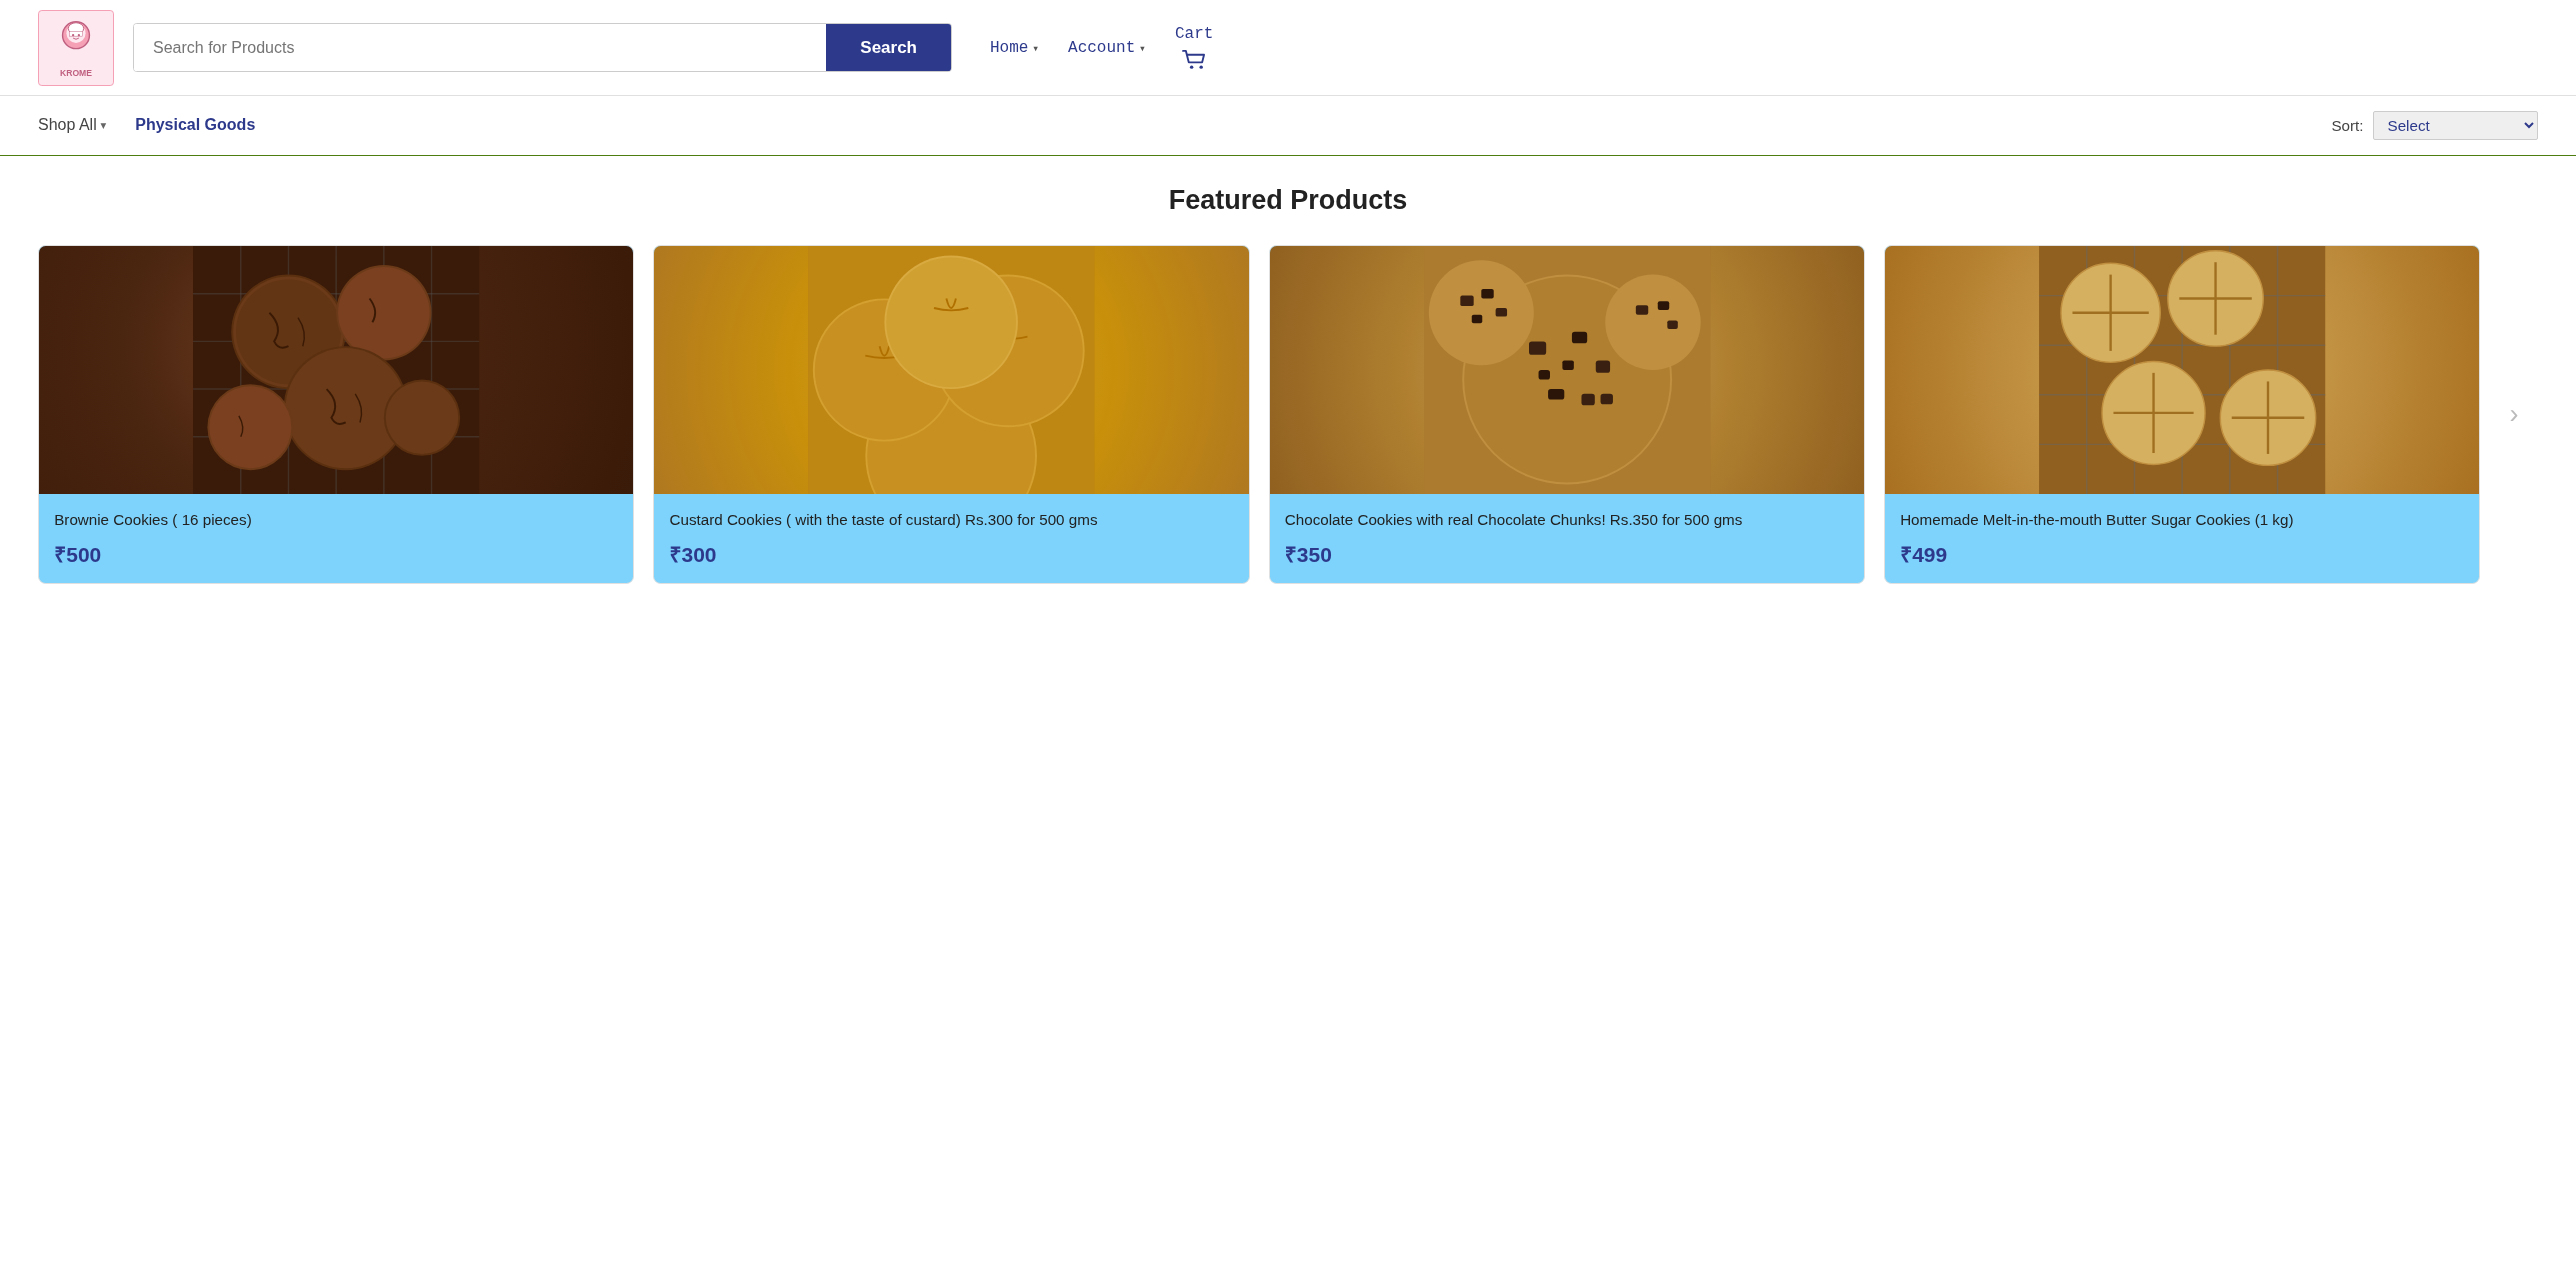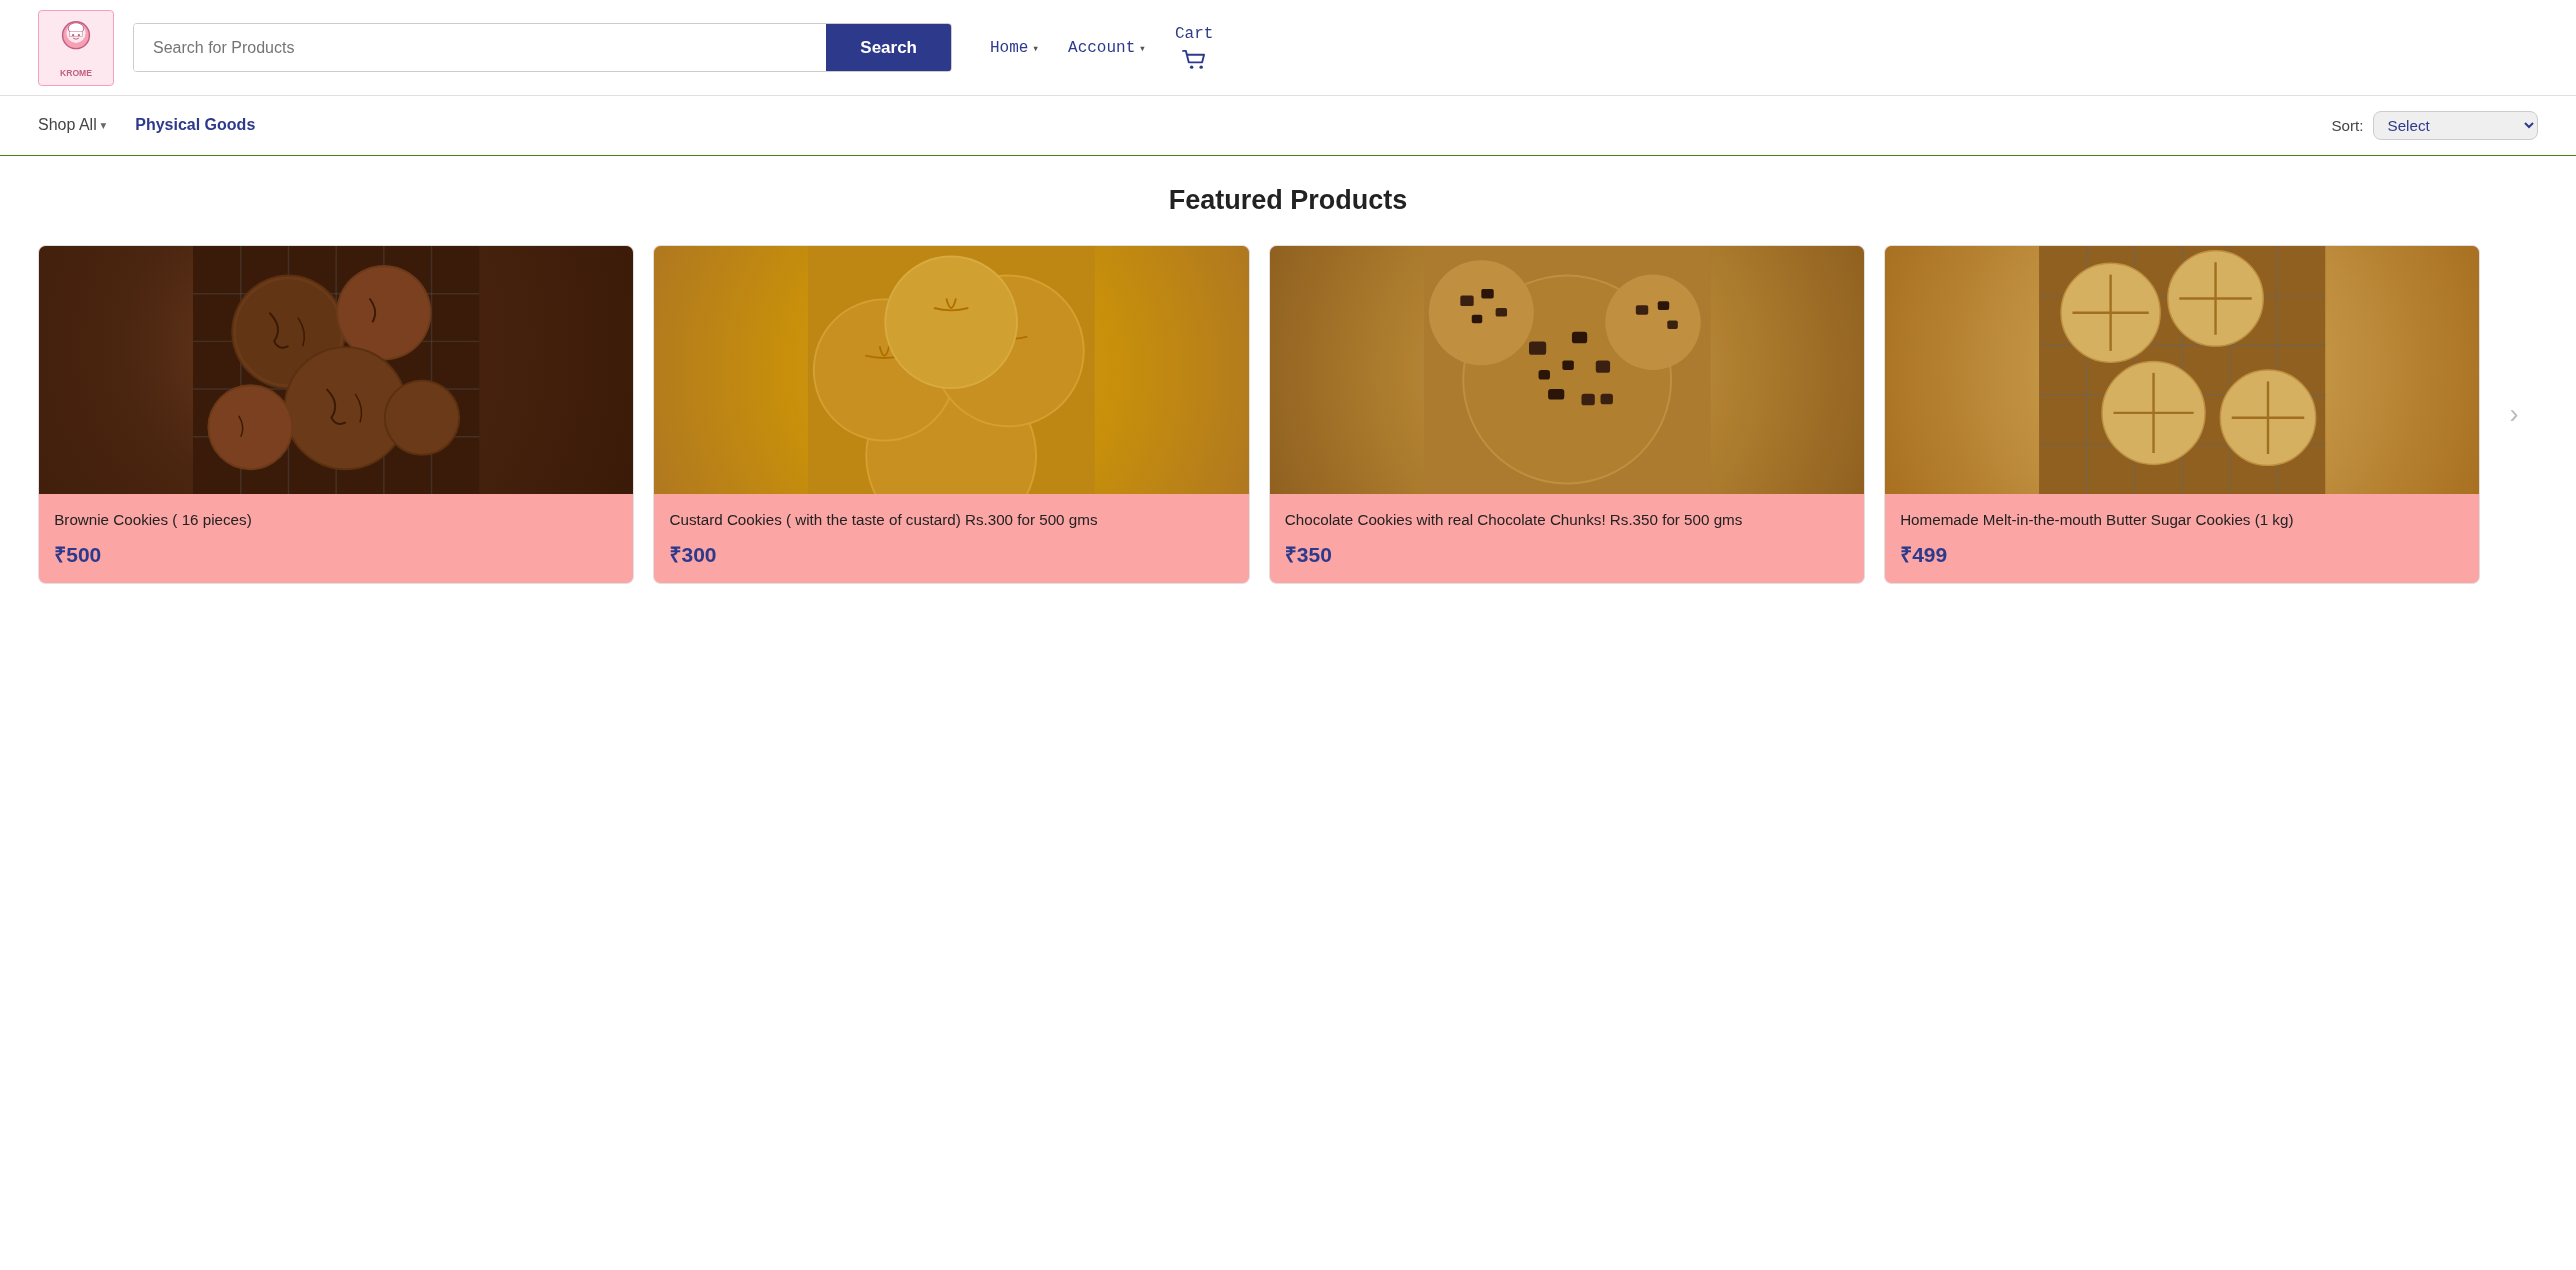--- a/index.html
+++ b/index.html
@@ -109,21 +109,21 @@
       display: flex;
       align-items: center;
       gap: 9.5px;
       font-size: 15.2px;
       color: #444;
     }
     .sort-select {
       font-size: 15.2px;
       color: #2d3a8c;
       border: 1px solid #ccc;
-      border-radius: 8px;
+      border-radius: 2px;
       padding: 3.8px 9.5px;
       cursor: pointer;
     }
 
     
     .main {
       padding: 29px 38px 48px;
     }
     .section-title {
       text-align: center;
@@ -144,21 +144,21 @@
       display: flex;
       gap: 19px;
       flex: 1;
       overflow: hidden;
     }
     .product-card {
       flex: 0 0 calc(25% - 14.3px);
       border: 1px solid #e0e0e0;
       border-radius: 7.6px;
       overflow: hidden;
-      background: #fca5a5;
+      background: #7dd3fc;
       display: flex;
       flex-direction: column;
     }
     .product-image {
       width: 100%;
       height: 248px;
       background: #c8a870;
       display: flex;
       align-items: center;
       justify-content: center;

